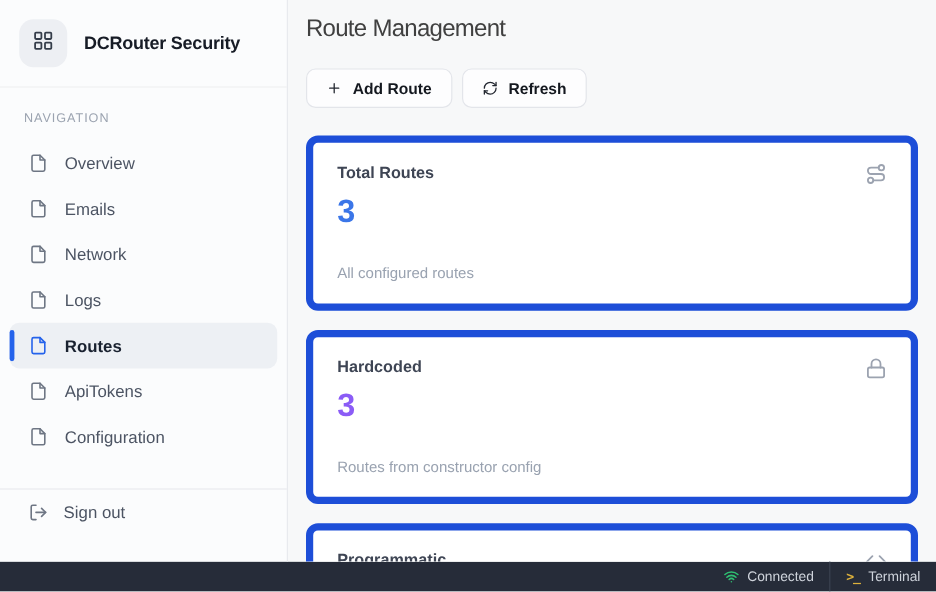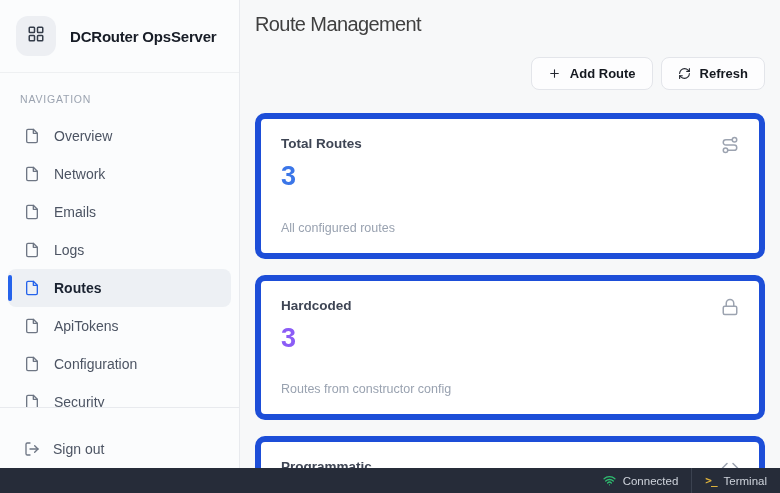--- a/index.html
+++ b/index.html
@@ -41,32 +41,32 @@
   .nav-item svg { width:16px; height:16px; color:#6e7684; flex-shrink:0; }
   .nav-item.active { background:#edf0f4; color:#1a2230; font-weight:700; }
   .nav-item.active svg { color:#2563eb; }
   .nav-item.active::before {
     content:""; position:absolute; left:0; top:6px; bottom:6px; width:4px;
     border-radius:3px; background:#2563eb;
   }
 
   .sidebar-footer { border-top:1px solid #e8eaee; padding:11px 8px; flex-shrink:0; }
   .signout {
-    height:38px; display:flex; align-items:flex-end; gap:13px;
+    height:38px; display:flex; align-items:flex-start; gap:13px;
     padding:0 16px; border-radius:8px; font-size:14px; color:#4c5463; cursor:pointer;
   }
   .signout svg { width:16px; height:16px; color:#6e7684; }
 
   
   .main { flex:1; display:flex; flex-direction:column; background:#f7f8f9; padding:0 15px; overflow:hidden; }
   .page-title {
     font-size:20px; font-weight:400; color:#404040;
     letter-spacing:-0.6px; margin-top:13px;
   }
-  .toolbar { display:flex; justify-content:flex-end; gap:8px; margin-top:21px; }
+  .toolbar { display:flex; gap:8px; margin-top:21px; }
   .btn {
     display:flex; align-items:center; gap:9px; height:33px; padding:0 16px;
     background:#fdfdfe; border:1px solid #e3e5ea; border-radius:8px;
     font-size:13px; font-weight:600; color:#14181f; cursor:pointer;
     font-family:"Liberation Sans", sans-serif;
   }
   .btn svg { width:13px; height:13px; color:#232730; }
 
   .cards { margin-top:23px; }
   .card {
@@ -104,52 +104,52 @@
       <div class="logo-box">
         <span>
           <svg viewBox="0 0 24 24" fill="none" stroke="currentColor" stroke-width="2" stroke-linecap="round" stroke-linejoin="round">
               <rect x="3" y="3" width="7" height="7" rx="1"></rect>
               <rect x="14" y="3" width="7" height="7" rx="1"></rect>
               <rect x="3" y="14" width="7" height="7" rx="1"></rect>
               <rect x="14" y="14" width="7" height="7" rx="1"></rect>
             </svg>
         </span>
       </div>
-      <div class="app-title">DCRouter OpsServer</div>
+      <div class="app-title">DCRouter Security</div>
     </div>
 
     <nav class="nav">
       <div class="nav-label">NAVIGATION</div>
 
       <div class="nav-item">
         <svg viewBox="0 0 24 24" fill="none" stroke="currentColor" stroke-width="2" stroke-linecap="round" stroke-linejoin="round">
             <path d="M14 2H6a2 2 0 0 0-2 2v16a2 2 0 0 0 2 2h12a2 2 0 0 0 2-2V8z"></path>
             <path d="M14 2v6h6"></path>
           </svg>
         <span>Overview</span>
       </div>
       <div class="nav-item">
         <svg viewBox="0 0 24 24" fill="none" stroke="currentColor" stroke-width="2" stroke-linecap="round" stroke-linejoin="round">
             <path d="M14 2H6a2 2 0 0 0-2 2v16a2 2 0 0 0 2 2h12a2 2 0 0 0 2-2V8z"></path>
             <path d="M14 2v6h6"></path>
           </svg>
+        <span>Emails</span>
+      </div>
+      <div class="nav-item">
+        <svg viewBox="0 0 24 24" fill="none" stroke="currentColor" stroke-width="2" stroke-linecap="round" stroke-linejoin="round">
+            <path d="M14 2H6a2 2 0 0 0-2 2v16a2 2 0 0 0 2 2h12a2 2 0 0 0 2-2V8z"></path>
+            <path d="M14 2v6h6"></path>
+          </svg>
         <span>Network</span>
       </div>
       <div class="nav-item">
         <svg viewBox="0 0 24 24" fill="none" stroke="currentColor" stroke-width="2" stroke-linecap="round" stroke-linejoin="round">
             <path d="M14 2H6a2 2 0 0 0-2 2v16a2 2 0 0 0 2 2h12a2 2 0 0 0 2-2V8z"></path>
             <path d="M14 2v6h6"></path>
           </svg>
-        <span>Emails</span>
-      </div>
-      <div class="nav-item">
-        <svg viewBox="0 0 24 24" fill="none" stroke="currentColor" stroke-width="2" stroke-linecap="round" stroke-linejoin="round">
-            <path d="M14 2H6a2 2 0 0 0-2 2v16a2 2 0 0 0 2 2h12a2 2 0 0 0 2-2V8z"></path>
-            <path d="M14 2v6h6"></path>
-          </svg>
         <span>Logs</span>
       </div>
       <div class="nav-item active">
         <svg viewBox="0 0 24 24" fill="none" stroke="currentColor" stroke-width="2" stroke-linecap="round" stroke-linejoin="round">
             <path d="M14 2H6a2 2 0 0 0-2 2v16a2 2 0 0 0 2 2h12a2 2 0 0 0 2-2V8z"></path>
             <path d="M14 2v6h6"></path>
           </svg>
         <span>Routes</span>
       </div>
       <div class="nav-item">
@@ -158,27 +158,20 @@
             <path d="M14 2v6h6"></path>
           </svg>
         <span>ApiTokens</span>
       </div>
       <div class="nav-item">
         <svg viewBox="0 0 24 24" fill="none" stroke="currentColor" stroke-width="2" stroke-linecap="round" stroke-linejoin="round">
             <path d="M14 2H6a2 2 0 0 0-2 2v16a2 2 0 0 0 2 2h12a2 2 0 0 0 2-2V8z"></path>
             <path d="M14 2v6h6"></path>
           </svg>
         <span>Configuration</span>
-      </div>
-      <div class="nav-item">
-        <svg viewBox="0 0 24 24" fill="none" stroke="currentColor" stroke-width="2" stroke-linecap="round" stroke-linejoin="round">
-            <path d="M14 2H6a2 2 0 0 0-2 2v16a2 2 0 0 0 2 2h12a2 2 0 0 0 2-2V8z"></path>
-            <path d="M14 2v6h6"></path>
-          </svg>
-        <span>Security</span>
       </div>
     </nav>
 
     <div class="sidebar-footer">
       <div class="signout">
         <svg viewBox="0 0 24 24" fill="none" stroke="currentColor" stroke-width="2" stroke-linecap="round" stroke-linejoin="round">
             <path d="M9 21H5a2 2 0 0 1-2-2V5a2 2 0 0 1 2-2h4"></path>
             <polyline points="16 17 21 12 16 7"></polyline>
             <line x1="21" y1="12" x2="9" y2="12"></line>
           </svg>

